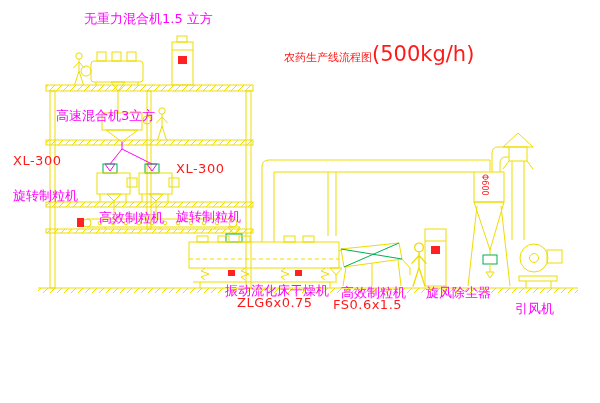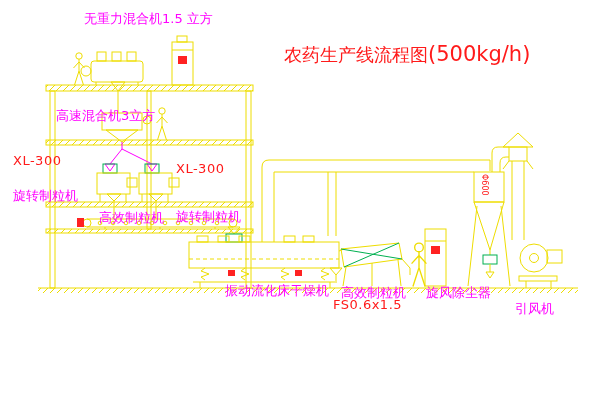--- a/index.html
+++ b/index.html
@@ -6,21 +6,21 @@
   .stage{
     position:relative;width:600px;height:403px;background:#ffffff;overflow:hidden;
     font-family:"DejaVu Sans", sans-serif;
   }
   .stage svg{position:absolute;left:0;top:0;}
   .l{position:absolute;white-space:nowrap;line-height:1.1;}
   .m{color:#ff00ff;font-size:13px;text-align:center;}
   .r{color:#ff1a1a;font-size:13px;letter-spacing:0.5px;}
   .v{writing-mode:vertical-rl;color:#ff1a1a;font-size:8px;}
   .title{position:absolute;left:284px;top:42px;color:#ff1a1a;white-space:nowrap;}
-  .t-name{font-size:18px;font-family:Liberation Mono, monospace;}
+  .t-name{font-size:11px;font-family:Liberation Mono, monospace;}
   .t-cap{font-size:21px;}
 </style>
 </head>
 <body>
 
 <div class="stage">
 
   <svg width="600" height="403" viewBox="0 0 600 403">
     <defs>
       <pattern id="hatch" width="7" height="7" patternUnits="userSpaceOnUse">
@@ -215,19 +215,20 @@
   <div class="title"><span class="t-name">农药生产线流程图</span><span class="t-cap">(500kg/h)</span></div>
 
   <div class="l m" style="left:84px;top:12px">无重力混合机1.5 立方</div>
   <div class="l m" style="left:56px;top:109px">高速混合机3立方</div>
   <div class="l r" style="left:13px;top:154px">XL-300</div>
   <div class="l m" style="left:13px;top:189px">旋转制粒机</div>
   <div class="l r" style="left:176px;top:162px">XL-300</div>
   <div class="l m" style="left:176px;top:210px">旋转制粒机</div>
   <div class="l m" style="left:99px;top:211px">高效制粒机</div>
   <div class="l m" style="left:225px;top:284px">振动流化床干燥机</div>
+  <div class="l r" style="left:237px;top:296px">ZLG6x0.75</div>
   <div class="l m" style="left:341px;top:286px">高效制粒机</div>
   <div class="l r" style="left:333px;top:298px">FS0.6x1.5</div>
   <div class="l m" style="left:426px;top:286px">旋风除尘器</div>
   <div class="l m" style="left:515px;top:302px">引风机</div>
   <div class="l v" style="left:479px;top:174px">Φ600</div>
 
 </div>
 
 </body></html>

